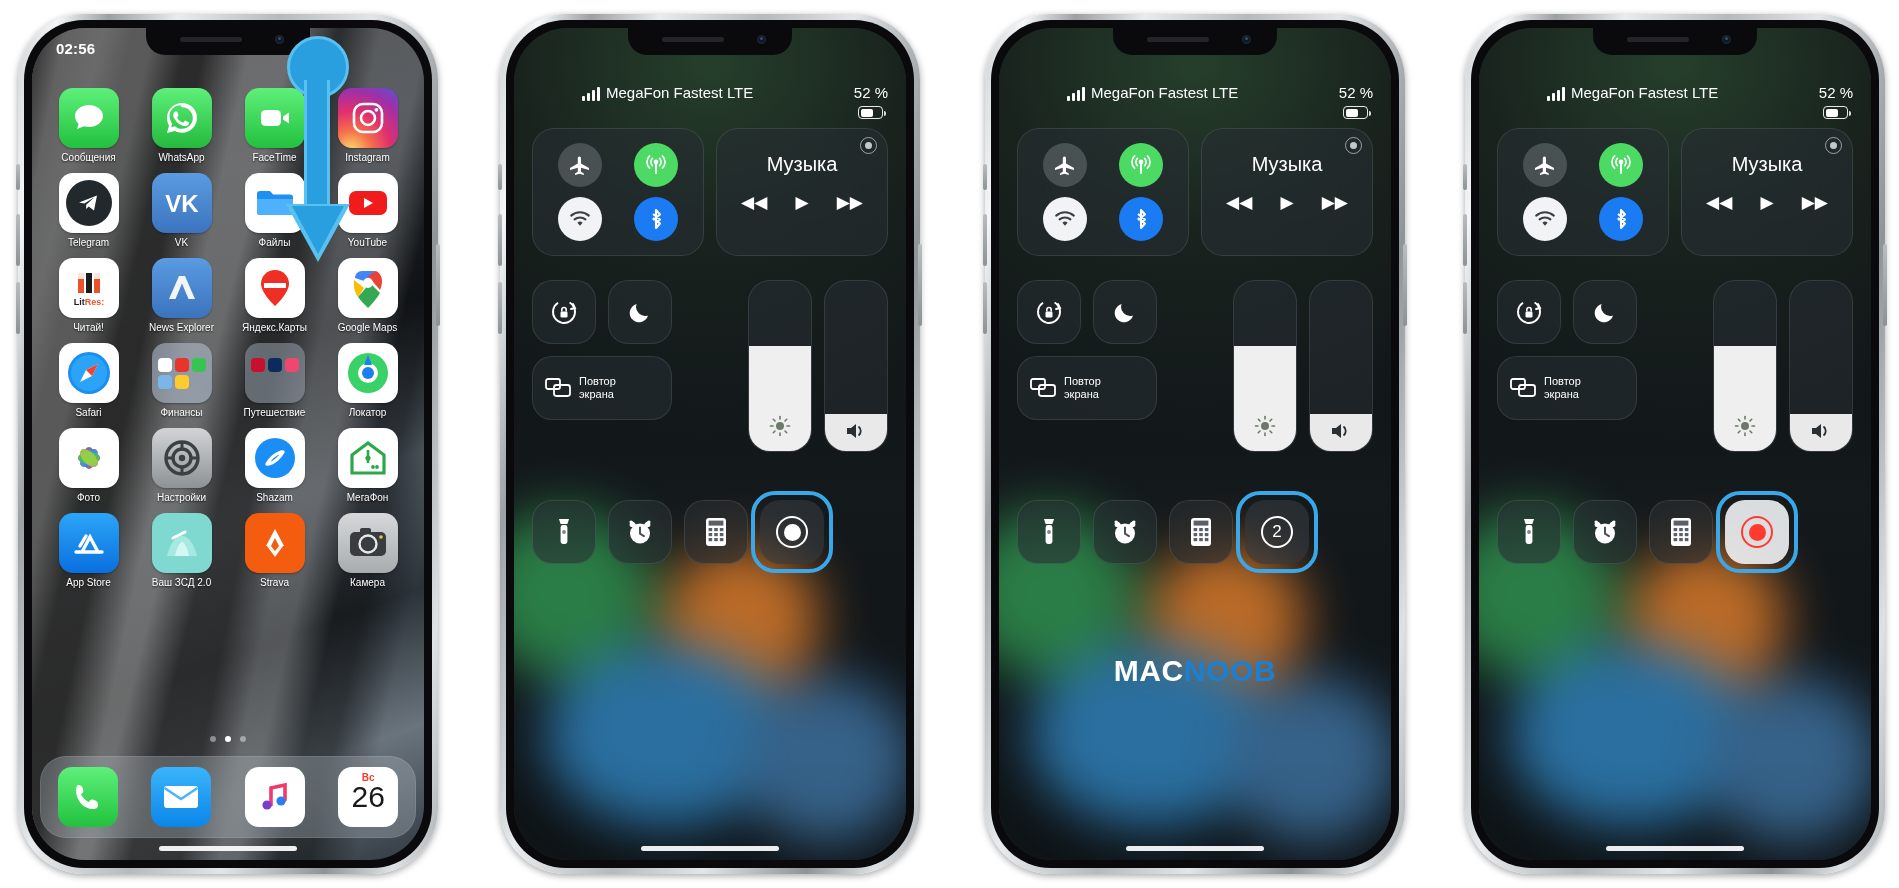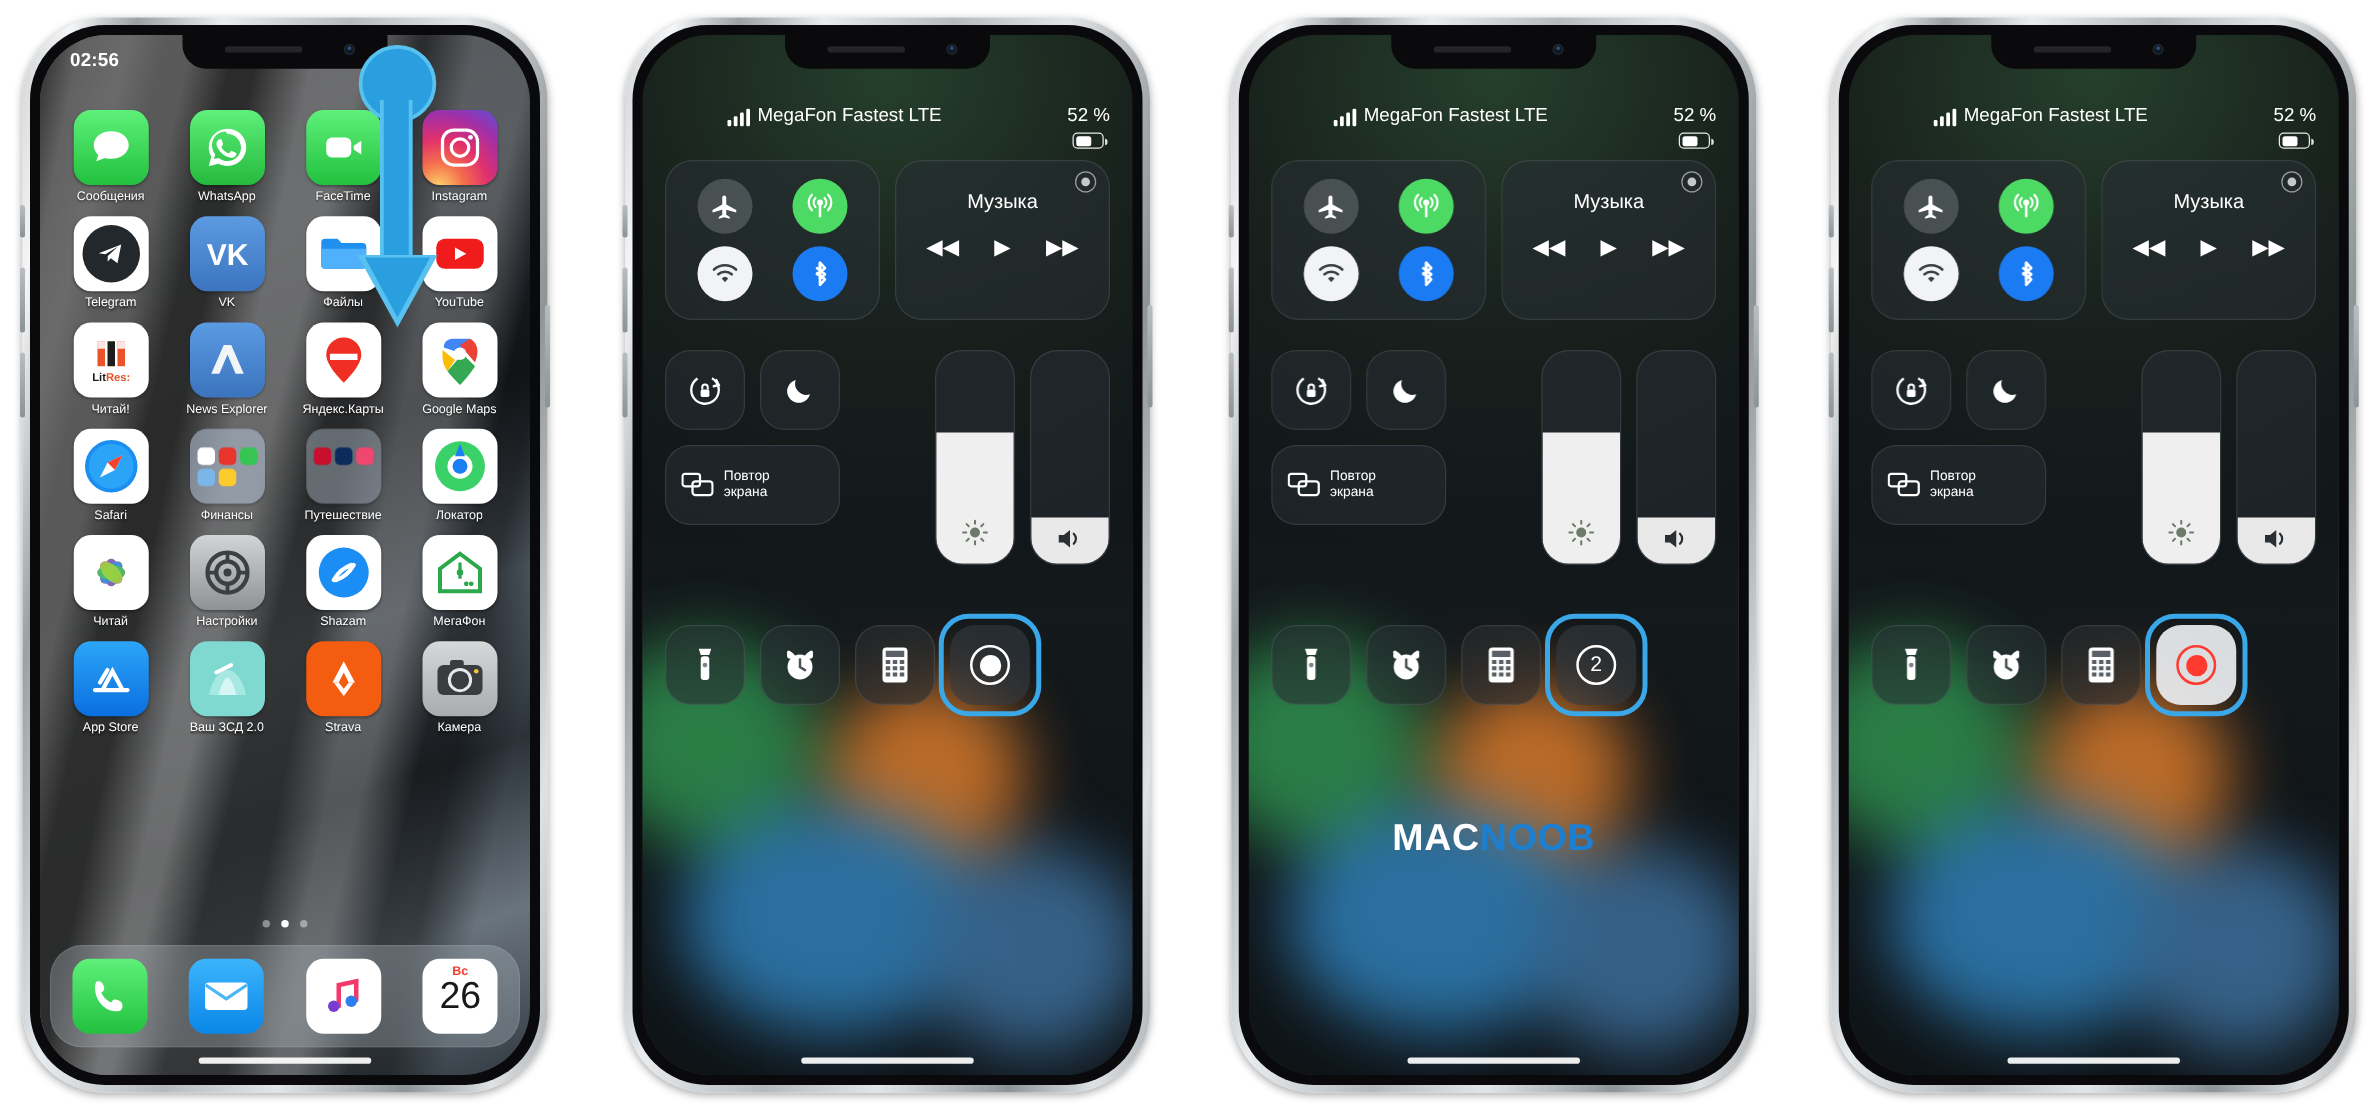--- a/index.html
+++ b/index.html
@@ -170,21 +170,21 @@
   .mod { border-radius:22px; background:rgba(40,46,52,.56); backdrop-filter:blur(18px);
          border:.5px solid rgba(255,255,255,.10); }
   .mod-conn { padding:14px; display:grid; grid-template-columns:1fr 1fr; gap:10px; justify-items:center; }
   .toggle { width:44px; height:44px; border-radius:50%; display:flex; align-items:center; justify-content:center; }
   .t-off { background:rgba(128,134,140,.42); }
   .t-green { background:#4cd964; }
   .t-white { background:#f2f3f5; }
   .t-blue  { background:#1a7bf2; }
 
   .mod-music { position:relative; padding:12px 10px; display:flex; flex-direction:column; }
-  .mod-music .title { color:#fff; font-size:16px; font-weight:500; text-align:center; margin-top:12px; }
+  .mod-music .title { color:#fff; font-size:20px; font-weight:500; text-align:center; margin-top:12px; }
   .mod-music .airplay { position:absolute; right:10px; top:8px; width:17px; height:17px;
                         border-radius:50%; border:1.4px solid rgba(255,255,255,.55); }
   .mod-music .airplay:after{ content:""; position:absolute; left:4px; top:4px; width:7px; height:7px;
                              border-radius:50%; background:rgba(255,255,255,.75); }
   .mod-music .controls { display:flex; align-items:center; justify-content:space-around; margin-top:16px; }
   .mod-music .controls span { color:#fff; font-size:17px; }
 
   .cc-row2 { position:absolute; left:18px; right:18px; top:252px; z-index:25; display:flex; gap:12px; }
   .sq { width:64px; height:64px; border-radius:20px; background:rgba(40,46,52,.56);
         backdrop-filter:blur(18px); display:flex; align-items:center; justify-content:center;
@@ -437,21 +437,21 @@
                   <ellipse rx="6" ry="11" fill="#f07c2c" transform="rotate(45)"></ellipse>
                   <ellipse rx="6" ry="11" fill="#e8453c" transform="rotate(90)"></ellipse>
                   <ellipse rx="6" ry="11" fill="#c63bb5" transform="rotate(135)"></ellipse>
                   <ellipse rx="6" ry="11" fill="#7b58d0" transform="rotate(180)" opacity=".9"></ellipse>
                   <ellipse rx="6" ry="11" fill="#3b8ee0" transform="rotate(225)" opacity=".9"></ellipse>
                   <ellipse rx="6" ry="11" fill="#3fc46a" transform="rotate(270)" opacity=".9"></ellipse>
                   <ellipse rx="6" ry="11" fill="#9ed13f" transform="rotate(315)" opacity=".9"></ellipse>
                 </g>
               </svg>
             </div>
-            <div class="applabel">Читай</div>
+            <div class="applabel">Фото</div>
           </div>
 
           <div class="appcell">
             <div class="appicon" style="background:linear-gradient(180deg,#d2d4d6,#8e9295)">
               <svg width="44" height="44" viewBox="0 0 44 44">
                 <circle cx="22" cy="22" r="16" fill="none" stroke="#3b4043" stroke-width="3.4"></circle>
                 <circle cx="22" cy="22" r="9" fill="none" stroke="#3b4043" stroke-width="3.4"></circle>
                 <circle cx="22" cy="22" r="3.2" fill="#3b4043"></circle>
                 <g stroke="#3b4043" stroke-width="3">
                   <line x1="22" y1="6" x2="22" y2="13"></line>

